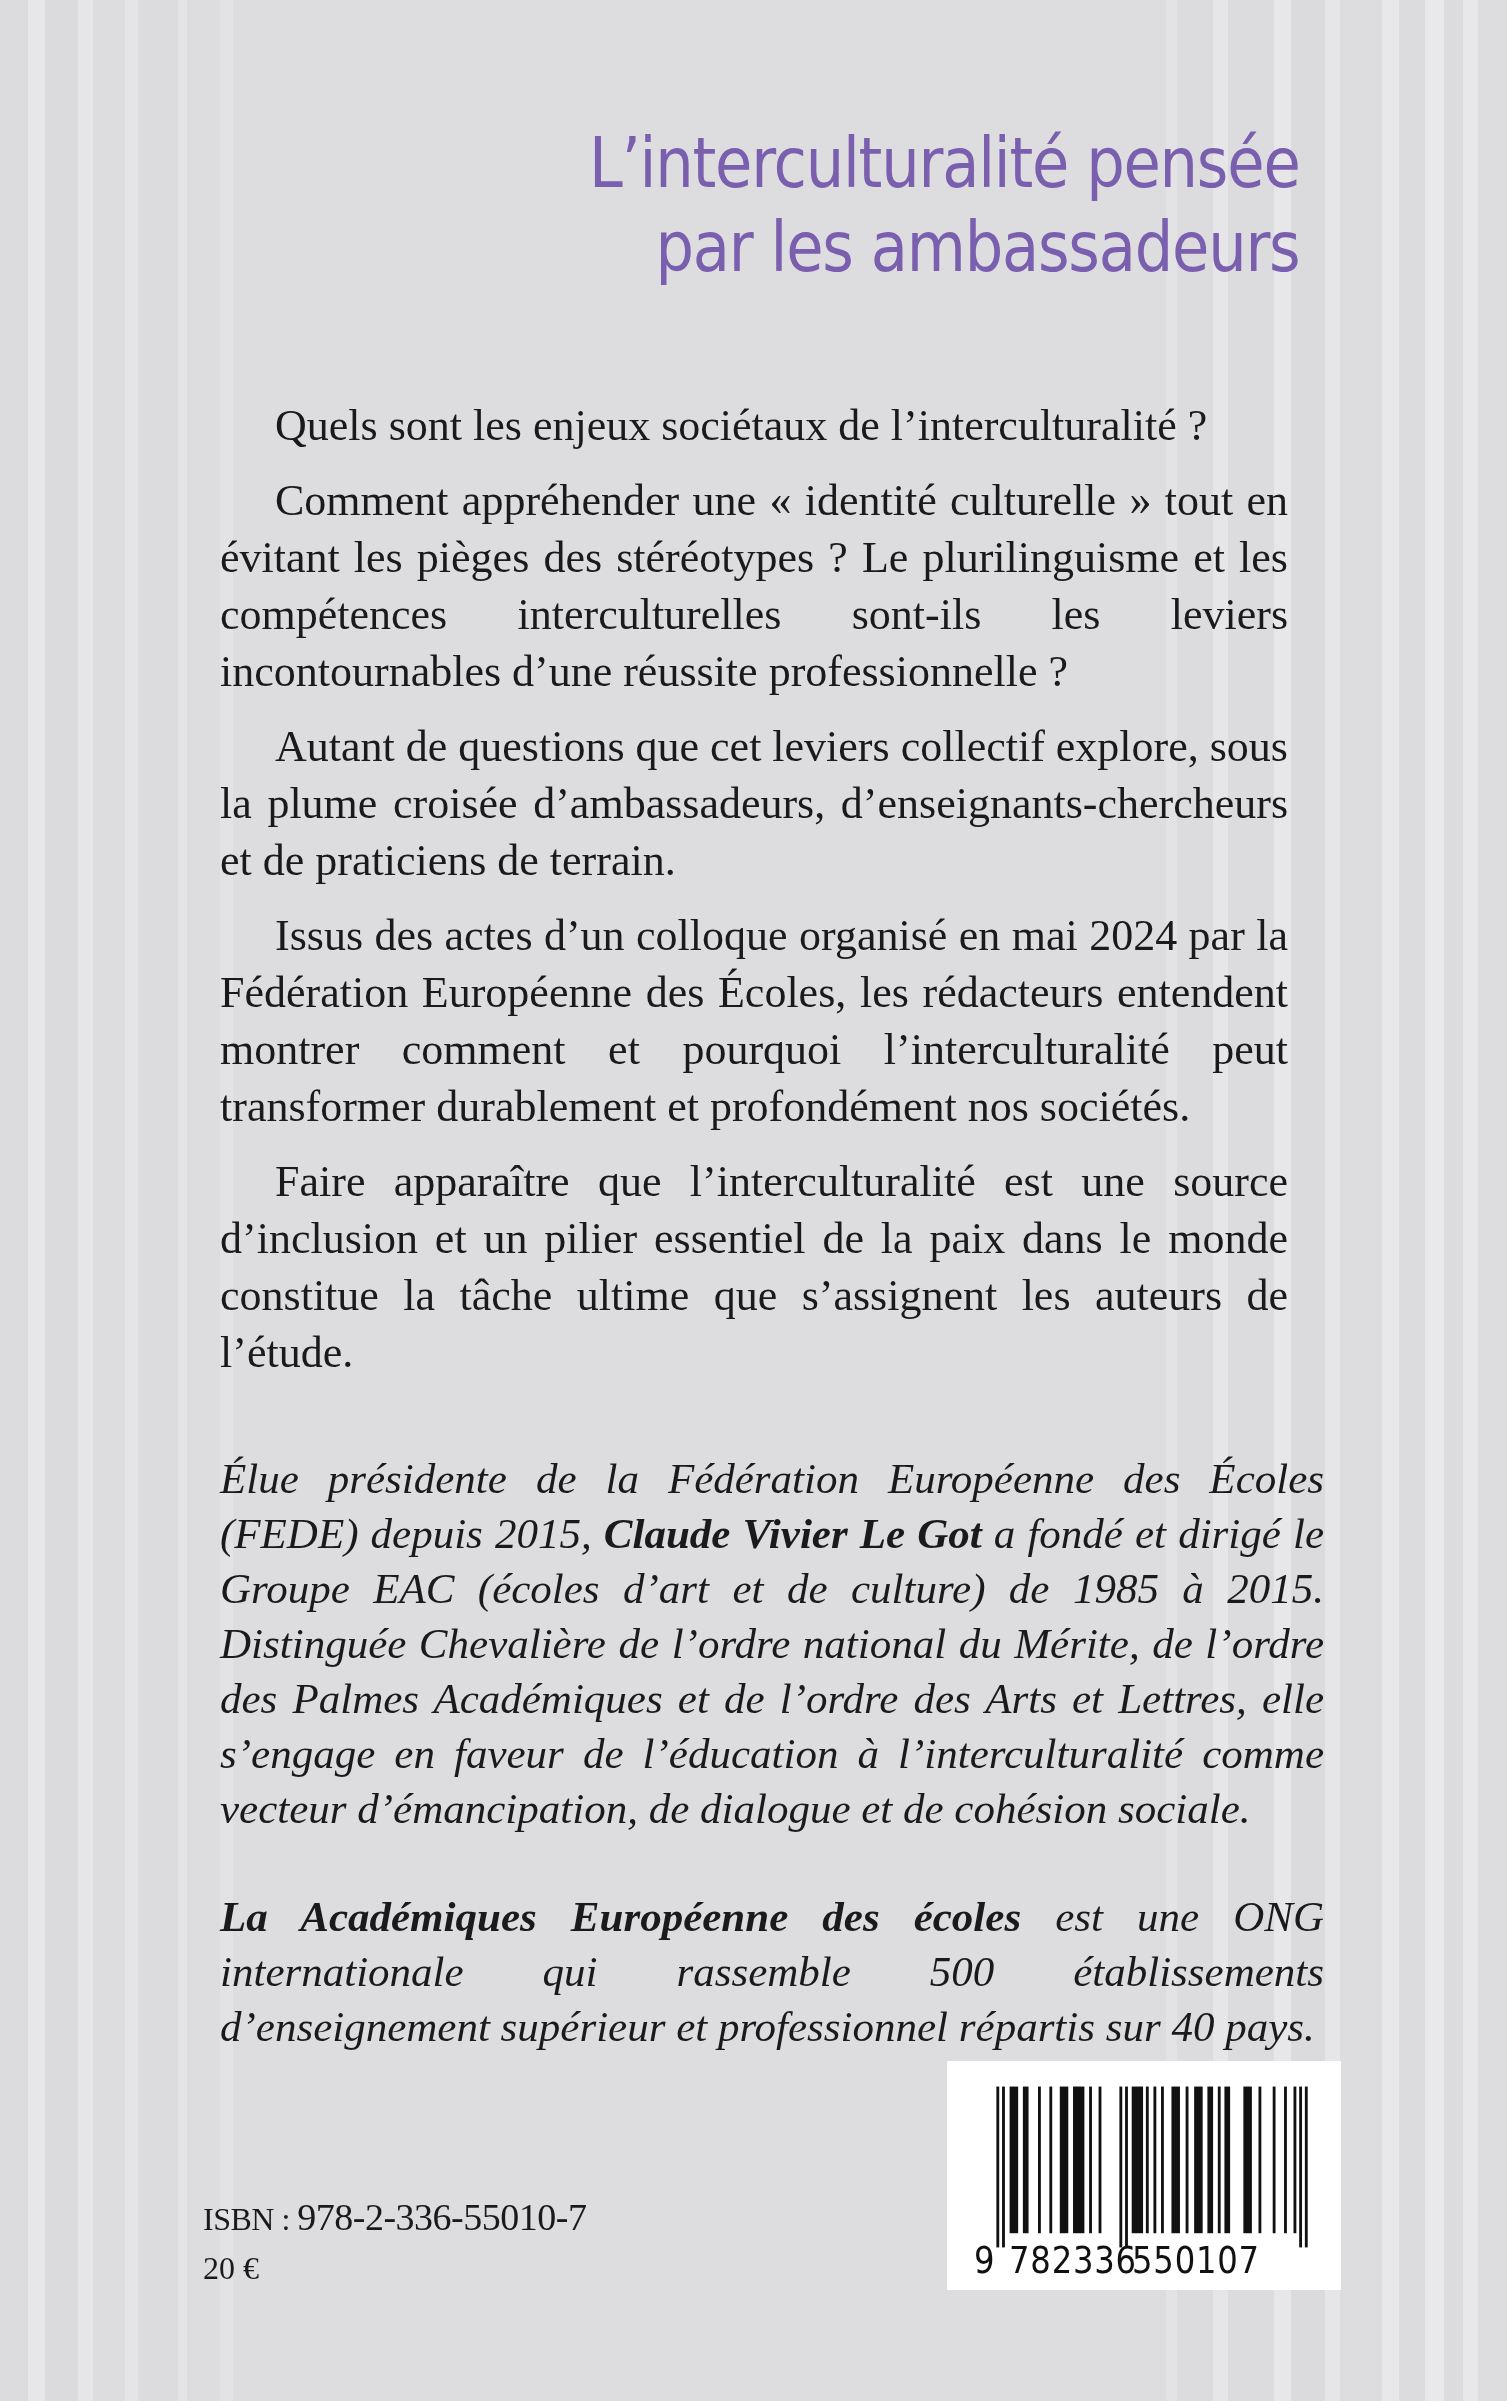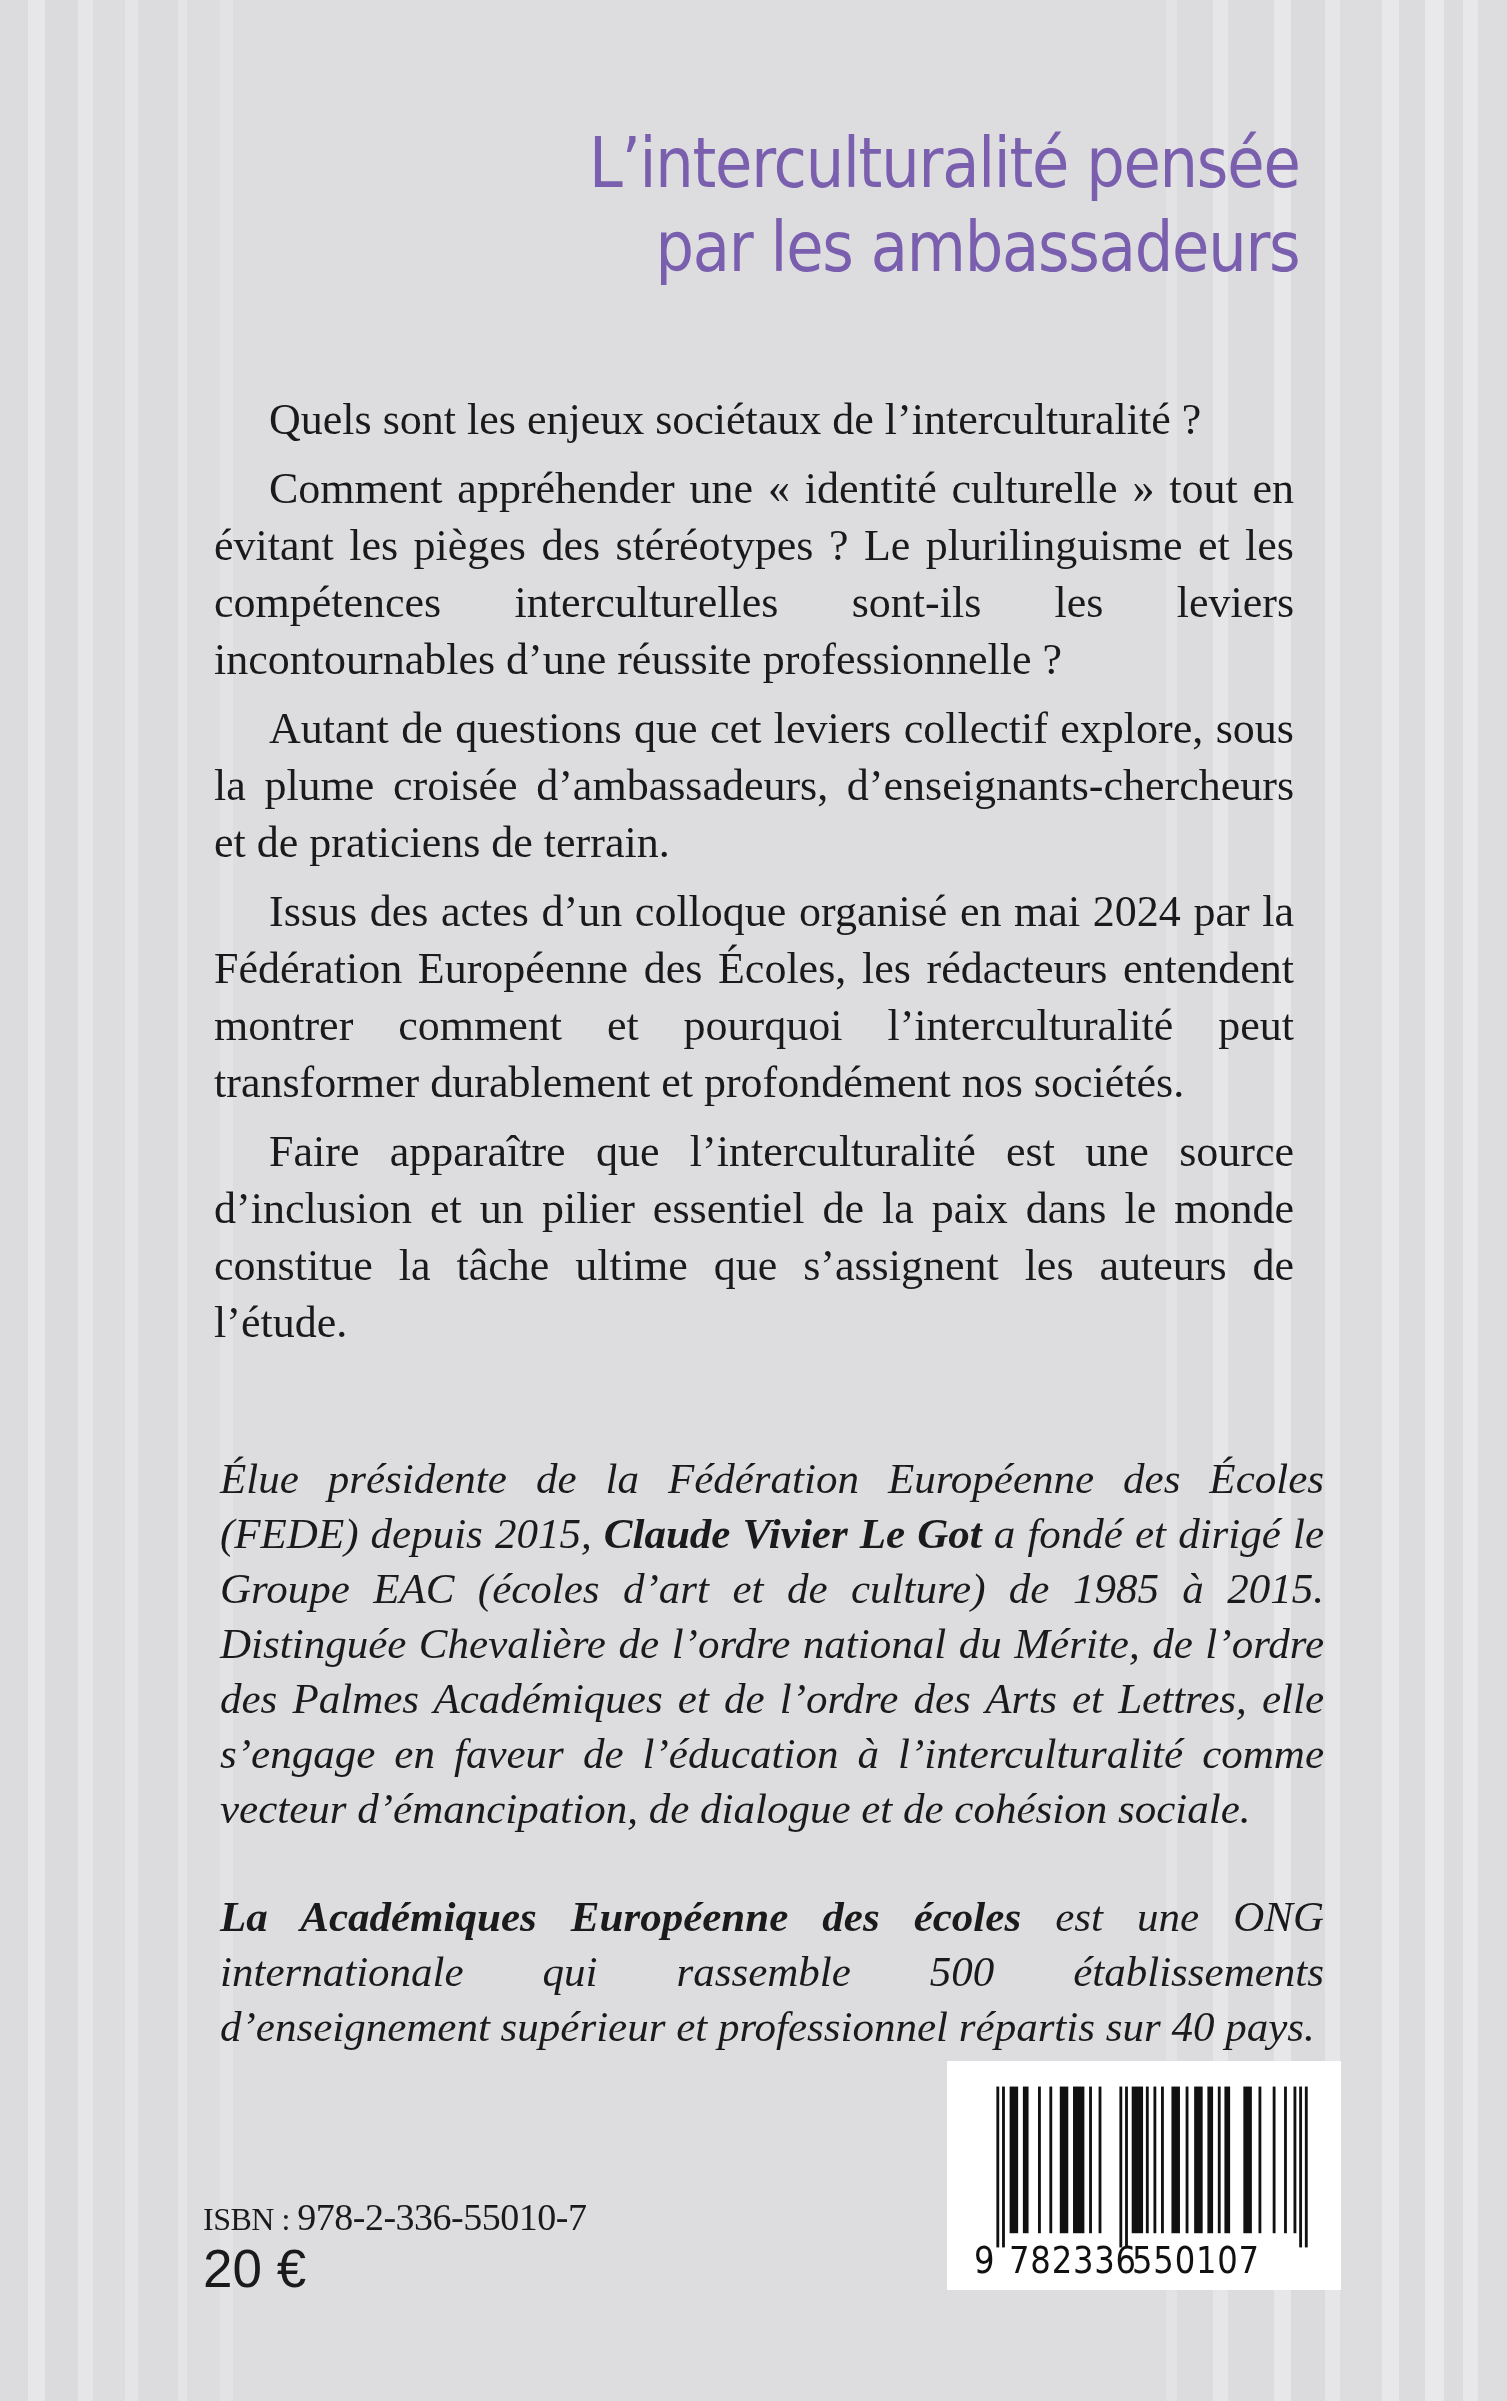--- a/index.html
+++ b/index.html
@@ -65,21 +65,21 @@
       width: 1104px;
       font-family: "Liberation Serif", "DejaVu Serif", serif;
       font-size: 44px;
       line-height: 57px;
       color: #1b1a1a;
       text-align: justify;
       text-align-last: left;
       margin: 0;
     }
     .body-text p {
-      margin: 12px;
+      margin: 18px;
       text-indent: 55px;
     }
 
     .bio {
       position: absolute;
       left: 202px;
       top: 1433px;
       width: 1104px;
       font-family: "Liberation Serif", "DejaVu Serif", serif;
       font-style: italic;
@@ -102,22 +102,22 @@
       font-size: 38px;
       line-height: 40px;
       color: #1b1a1a;
       letter-spacing: -0.5px;
     }
     .isbn .lbl { font-size: 32px; }
     .price {
       position: absolute;
       left: 203px;
       top: 2245px;
-      font-family: Liberation Sans, sans-serif;
-      font-size: 53px;
+      font-family: Liberation Serif, serif;
+      font-size: 32px;
       line-height: 47px;
       color: #1b1a1a;
     }
 
     .barcode-box {
       position: absolute;
       left: 947px;
       top: 2061px;
       width: 394px;
       height: 229px;

